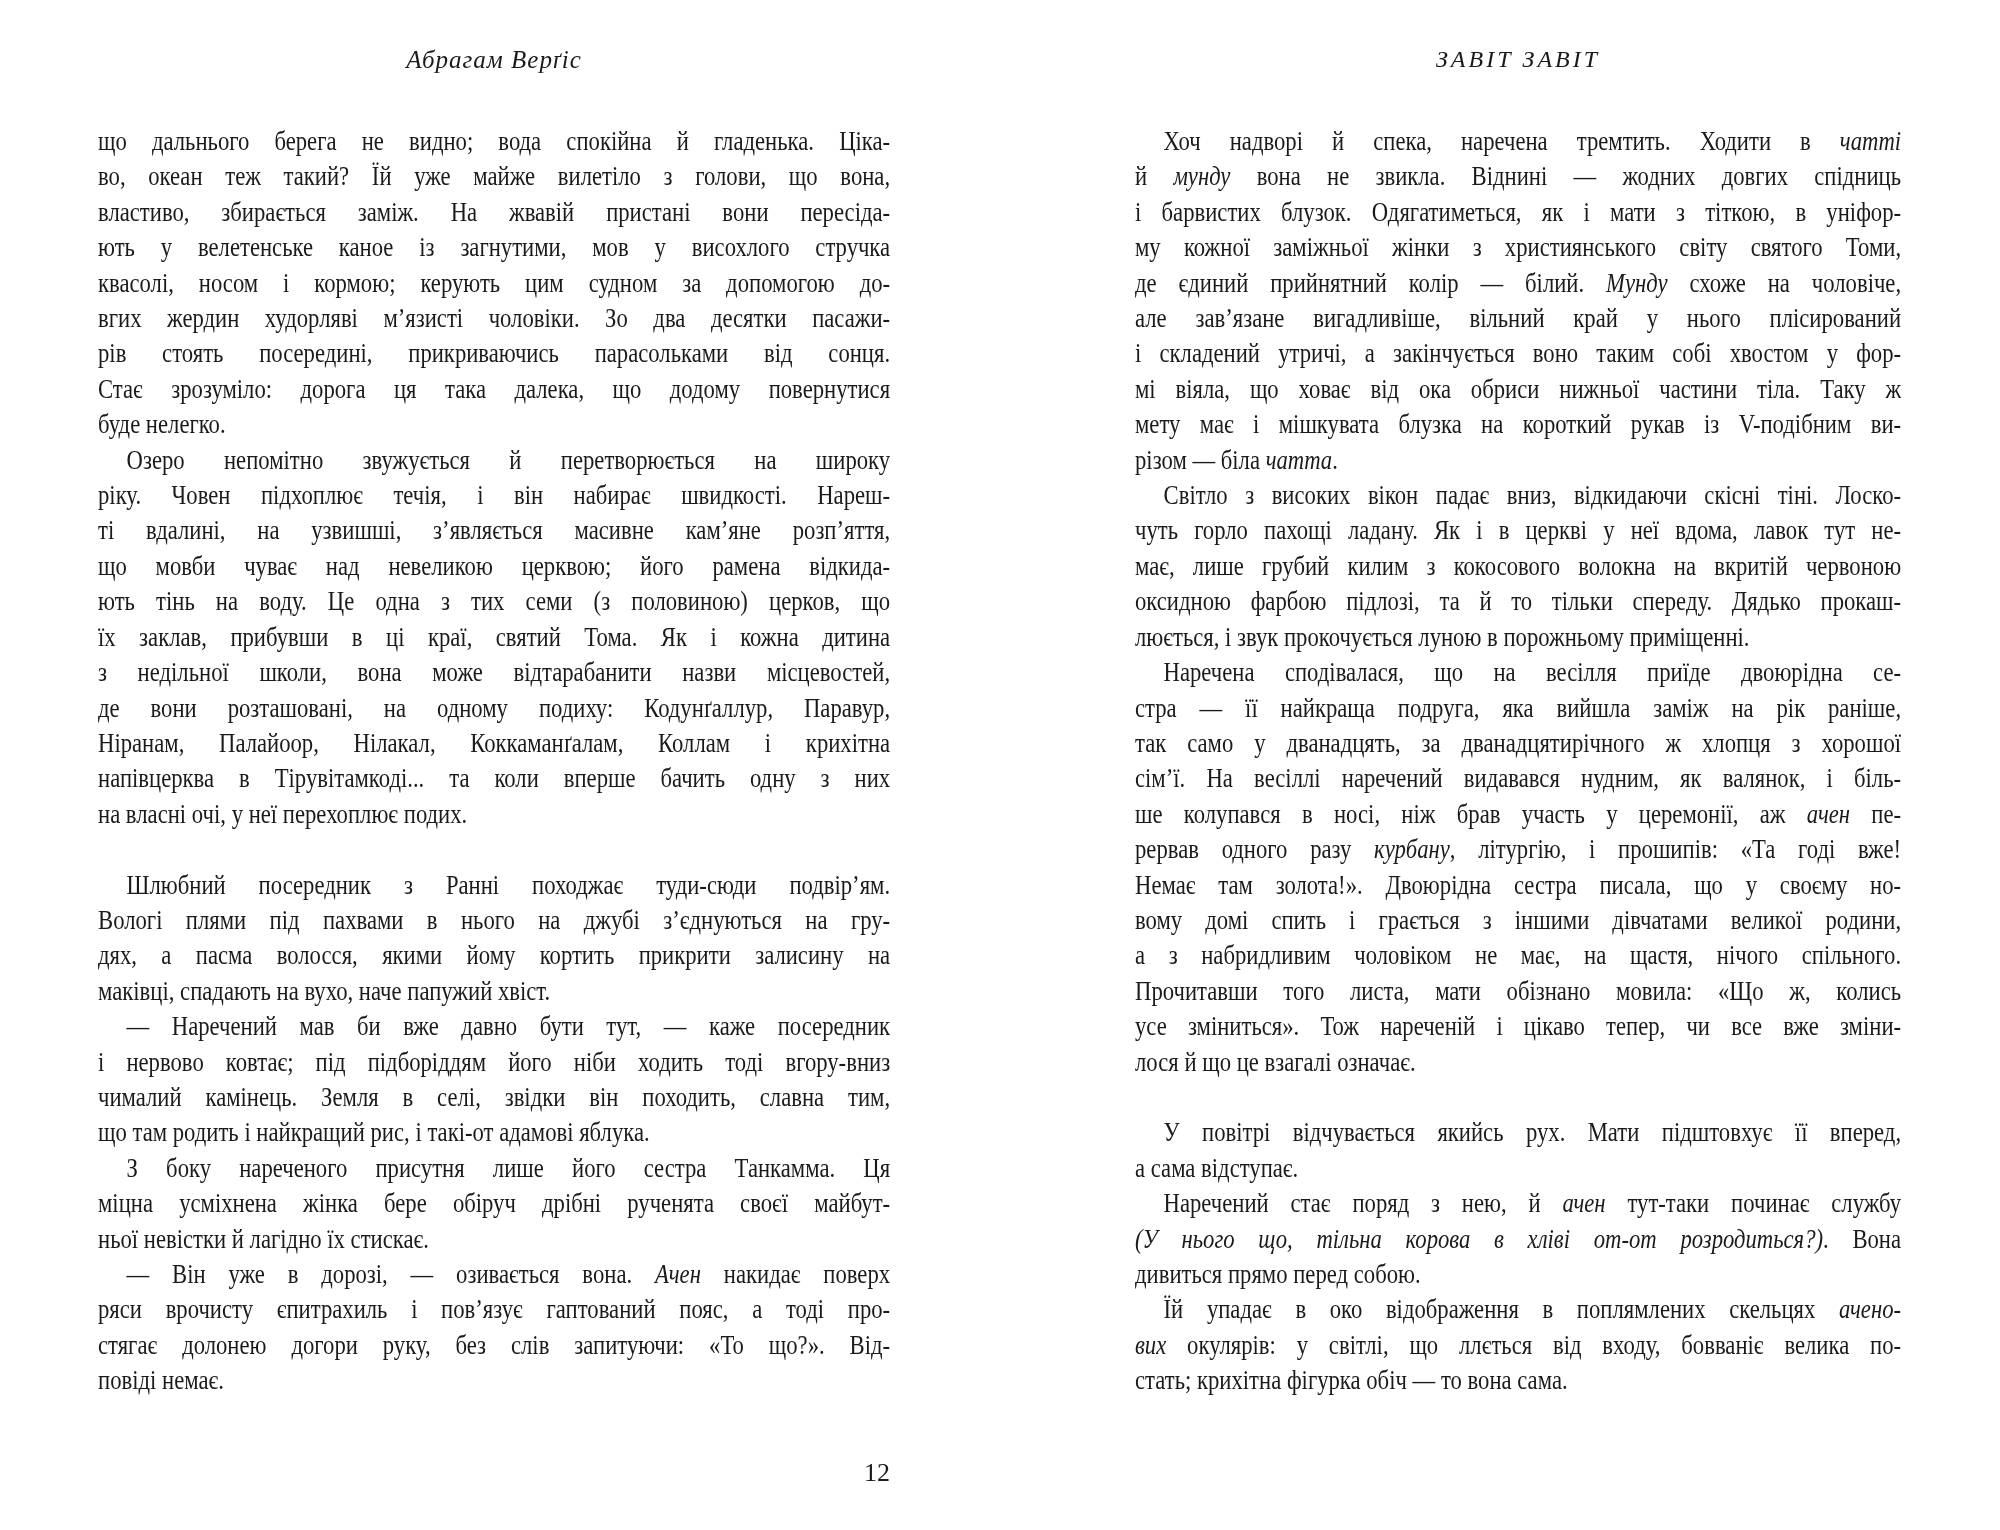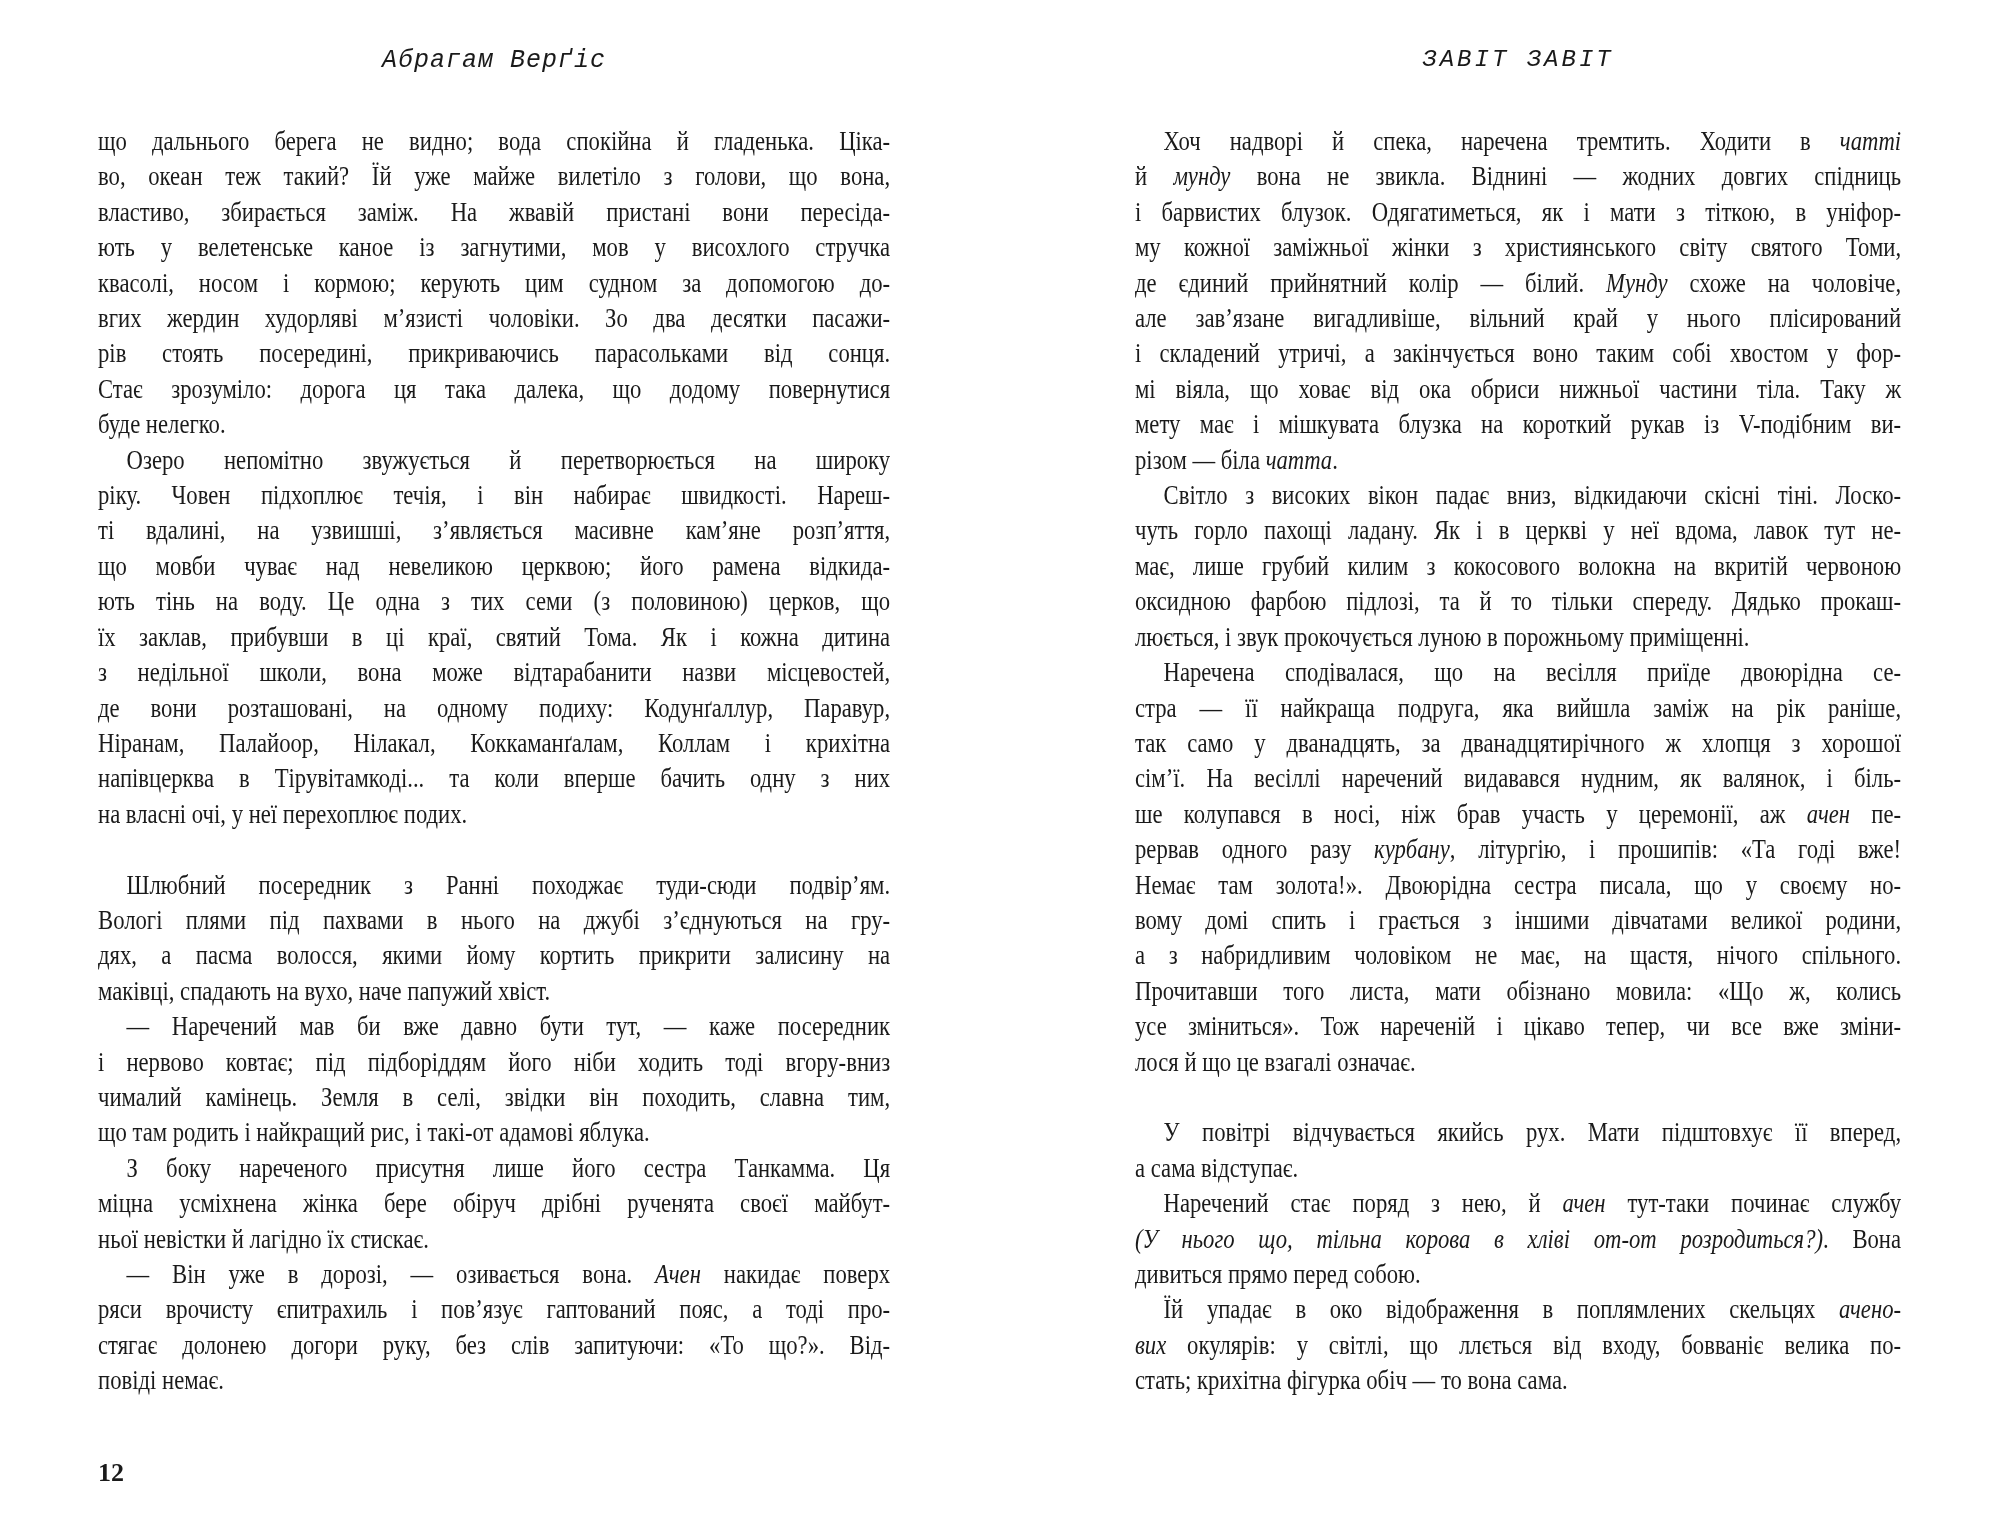--- a/index.html
+++ b/index.html
@@ -19,21 +19,20 @@
   .running-head {
     position: absolute;
     top: 46px;
     left: 0;
     width: 100%;
     text-align: center;
     font-style: italic;
     font-size: 25px;
     letter-spacing: 1px;
     white-space: nowrap;
-    font-family: Liberation Mono, monospace;
   }
   #page-right .running-head { font-size: 24px; letter-spacing: 3px; }
 
   .text-block {
     position: absolute;
     top: 124px;
     left: 0;
     font-size: 27px;
     line-height: 35.4px;
     transform: scaleX(0.84);
@@ -47,23 +46,22 @@
   .line.last { text-align: left; text-align-last: auto; }
   .line.indent { text-indent: 34px; }
   .line.gap { margin-top: 35.4px; }
   .it { font-style: italic; }
 
   .folio {
     position: absolute;
     top: 1458px;
     left: 0;
     width: 100%;
-    text-align: left;
+    text-align: right;
     font-size: 26px;
-    font-weight: bold;
   }
 </style>
 </head>
 <body>
 
 <div class="spread">
 
   <div class="page" id="page-left">
     <div class="running-head">Абрагам Верґіс</div>
     <div class="text-block">

